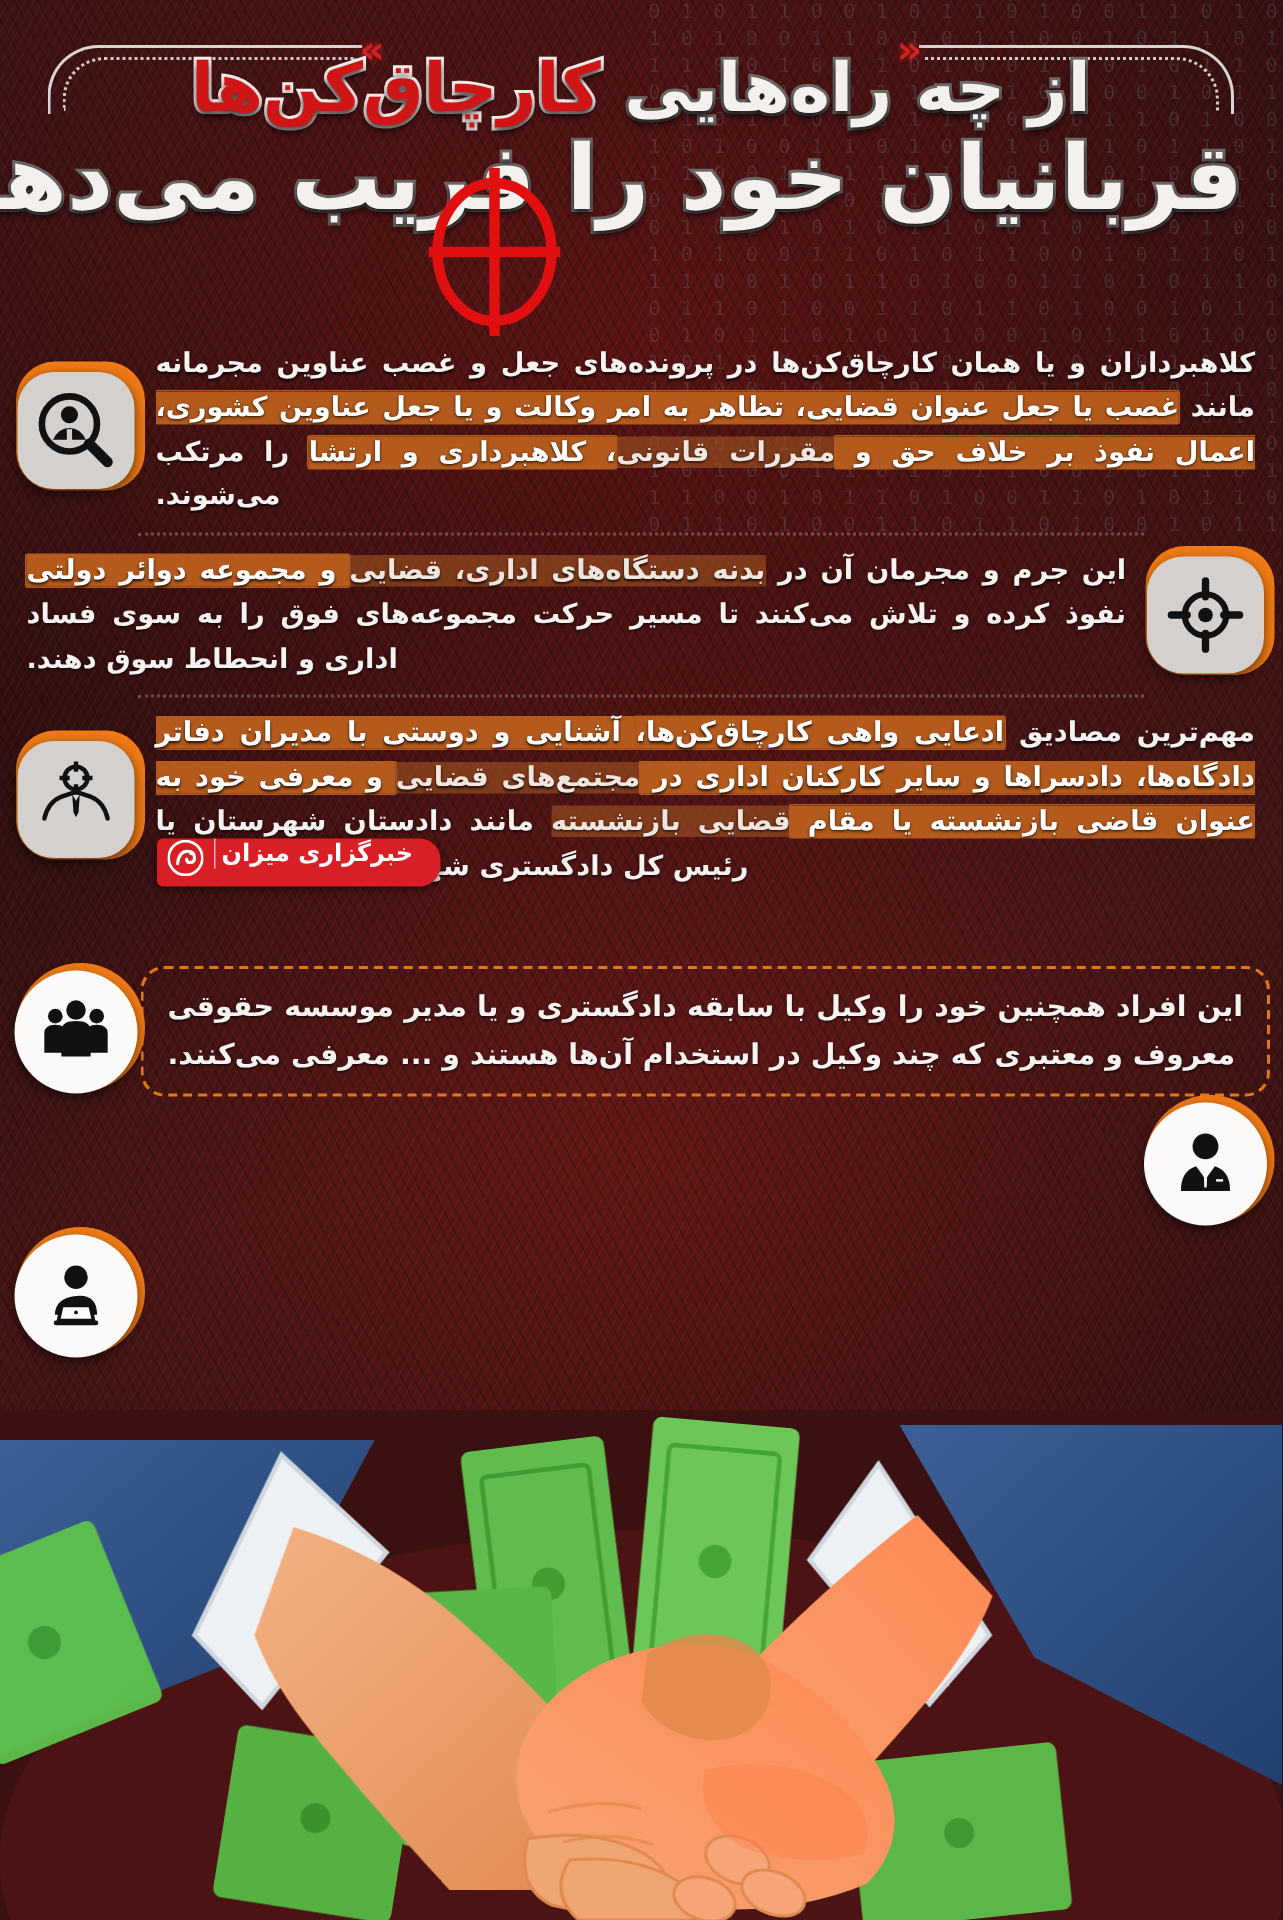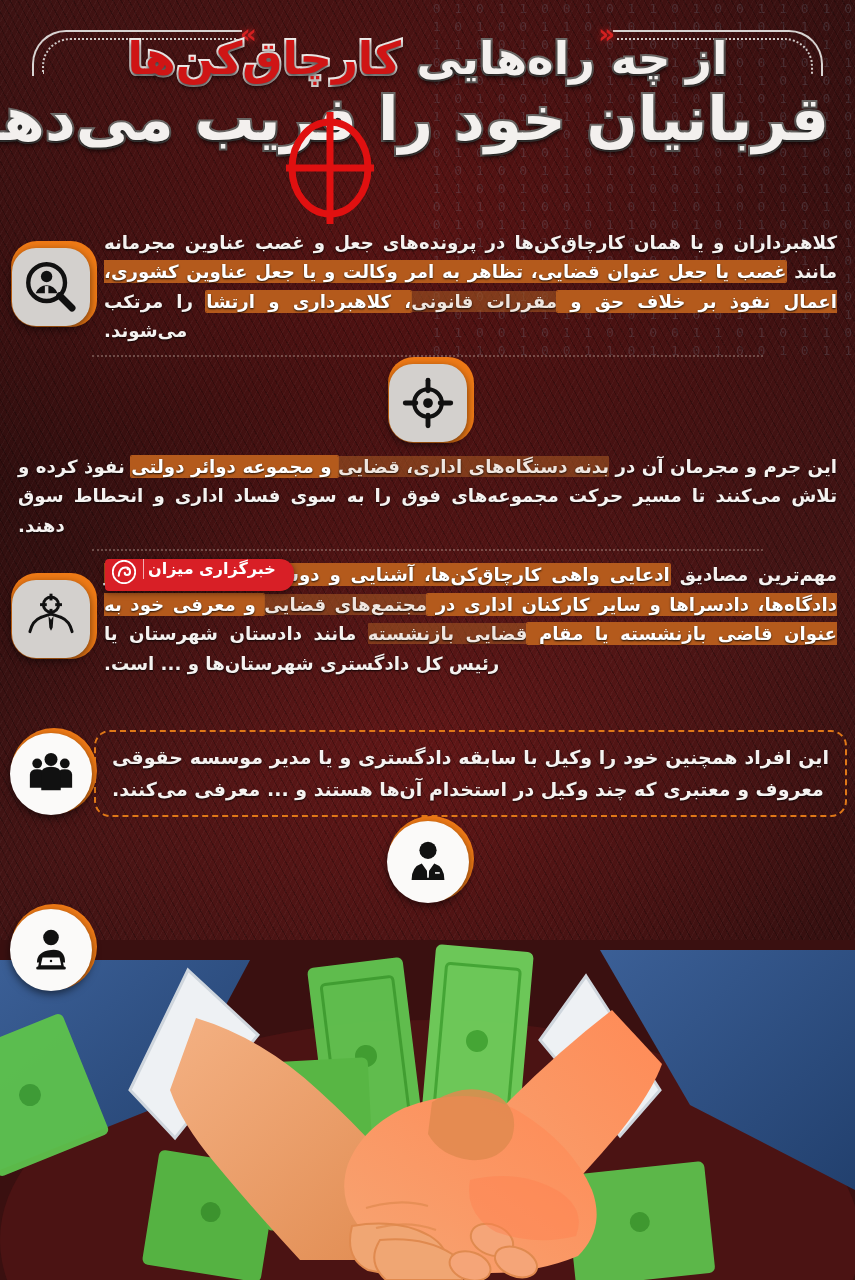--- a/index.html
+++ b/index.html
@@ -127,21 +127,21 @@
     z-index: 5;
   }
 
   .block {
     position: relative;
     display: flex;
     align-items: center;
     padding: 0 8px;
     margin-bottom: 2px;
   }
-  .block.icon-left  { flex-direction: column; }
+  .block.icon-left  { flex-direction: row; }
   .block.icon-right { flex-direction: row-reverse; }
 
   .para {
     flex: 1;
     direction: rtl;
     text-align: justify;
     text-align-last: left;
     color: #f5f2f0;
     font-size: 18.2px;
     line-height: 1.62;

